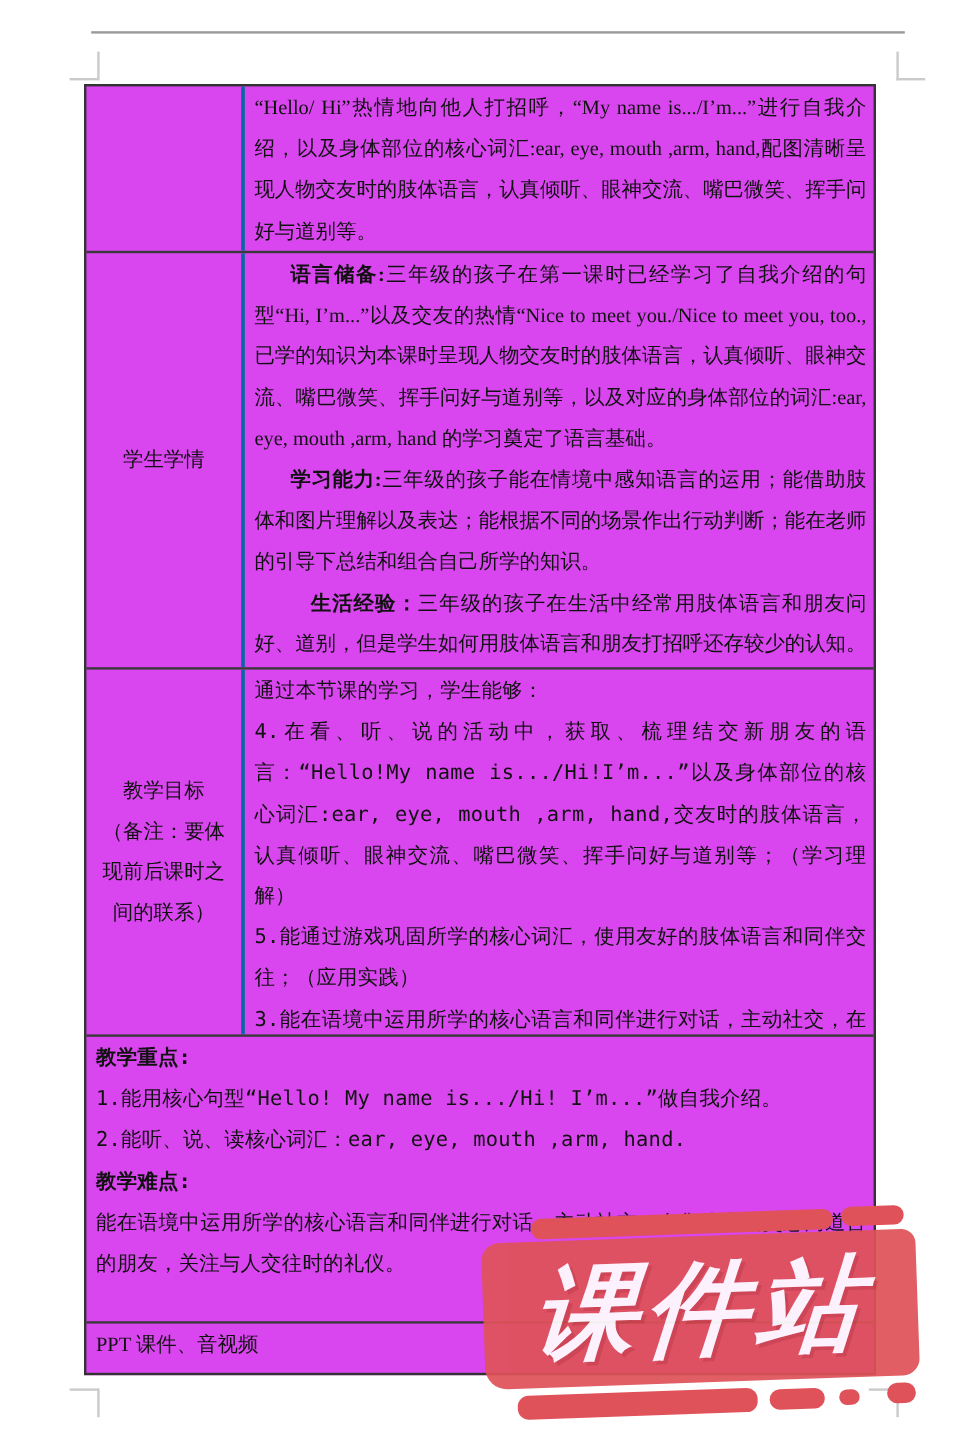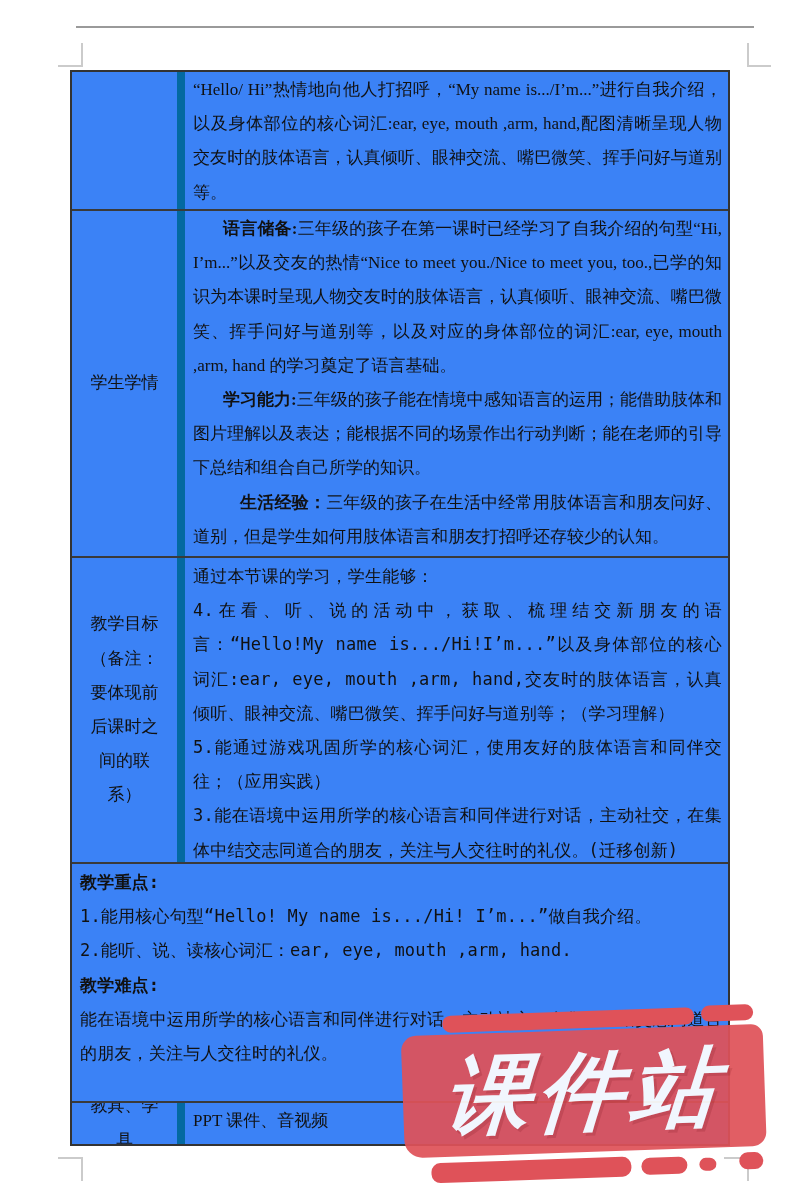--- a/index.html
+++ b/index.html
@@ -13,25 +13,25 @@
   .cm-tl-h{left:58px;top:65px;width:24px;height:1.5px;}
   .cm-tr-v{left:747px;top:43px;width:1.5px;height:24px;}
   .cm-tr-h{left:747px;top:65px;width:24px;height:1.5px;}
   .cm-bl-v{left:81px;top:1157px;width:1.5px;height:24px;}
   .cm-bl-h{left:58px;top:1157px;width:24px;height:1.5px;}
   .cm-br-v{left:747px;top:1157px;width:1.5px;height:24px;}
   .cm-br-h{left:724px;top:1157px;width:24px;height:1.5px;}
 
   
   .tbl{position:absolute;left:70px;top:70px;width:660px;border:2px solid #333;
-       box-sizing:border-box;background:#3b82f6;}
+       box-sizing:border-box;background:#d946ef;}
   .row{display:flex;box-sizing:border-box;border-bottom:2px solid #3a3a3a;overflow:hidden;}
   .row.last{border-bottom:none;}
   .r1{height:139px;} .r2{height:347px;} .r3{height:306px;} .r4{height:239px;} .r5{height:41px;}
-  .cell-l{width:113px;box-sizing:border-box;border-right:8px solid #0369a1;
+  .cell-l{width:132px;box-sizing:border-box;border-right:3px solid #0369a1;
           display:flex;flex-direction:column;align-items:center;justify-content:center;
           text-align:center;font-size:17px;line-height:34.2px;padding:0 13px;}
   .cell-r{flex:1;box-sizing:border-box;padding:1px 6px 0 8px;overflow:hidden;
           font-size:17px;line-height:34.2px;text-align:justify;}
   .cell-r p{margin:0;}
   .lead{font-weight:bold;margin-left:13px;}
   .indent1{text-indent:1em;}
   .indent2{text-indent:2em;}
   
   .mono-latin{font-family:"DejaVu Sans Mono","Liberation Serif",serif;letter-spacing:0.2px;}
@@ -107,23 +107,20 @@
       <div class="cell-r mono-latin">
         <p class="bold-line">教学重点:</p>
         <p>1.能用核心句型“Hello! My name is.../Hi! I’m...”做自我介绍。</p>
         <p>2.能听、说、读核心词汇：ear, eye, mouth ,arm, hand.</p>
         <p class="bold-line">教学难点:</p>
         <p>能在语境中运用所学的核心语言和同伴进行对话，主动社交，在集体中结交志同道合的朋友，关注与人交往时的礼仪。</p>
       </div>
     </div>
 
     <div class="row r5 last">
-      <div class="cell-l">
-        <div>教具、学具</div>
-      </div>
       <div class="cell-r">
         <p>PPT 课件、音视频</p>
       </div>
     </div>
 
   </div>
 
   <div class="stamp">
     <div class="bar bar-top1"></div>
     <div class="bar bar-top2"></div>

